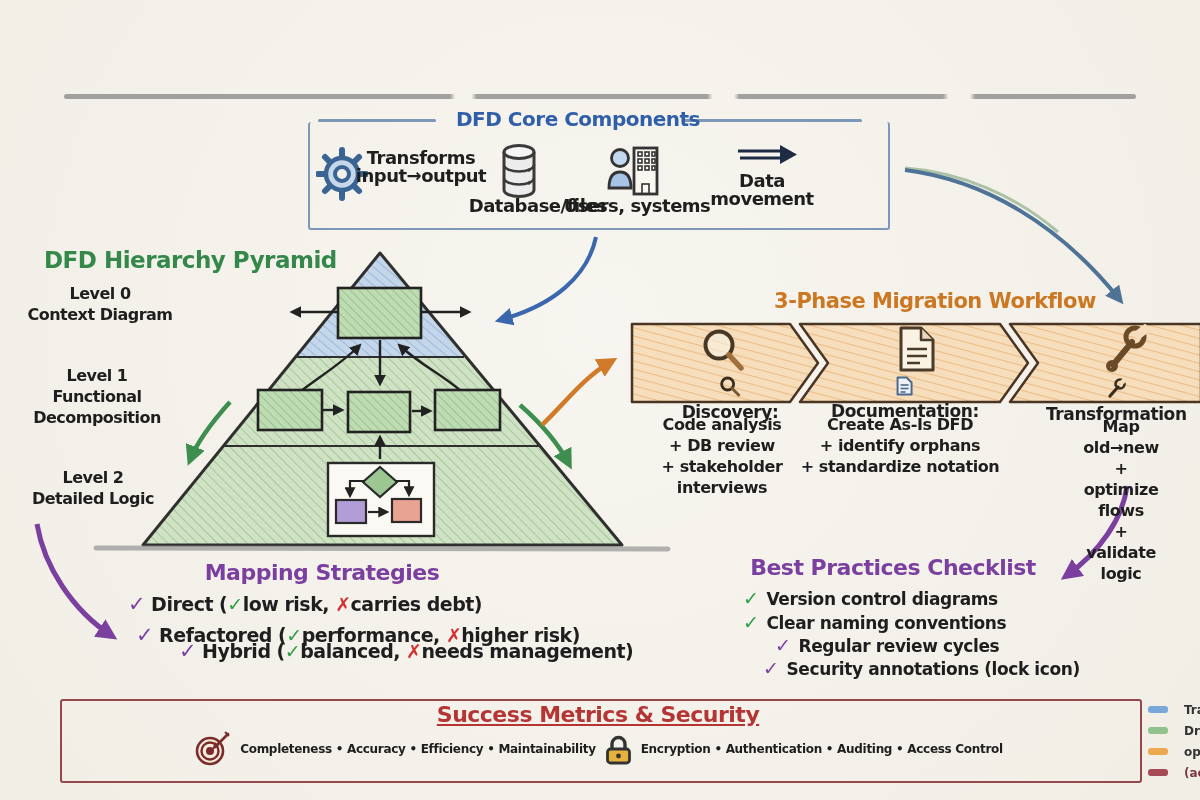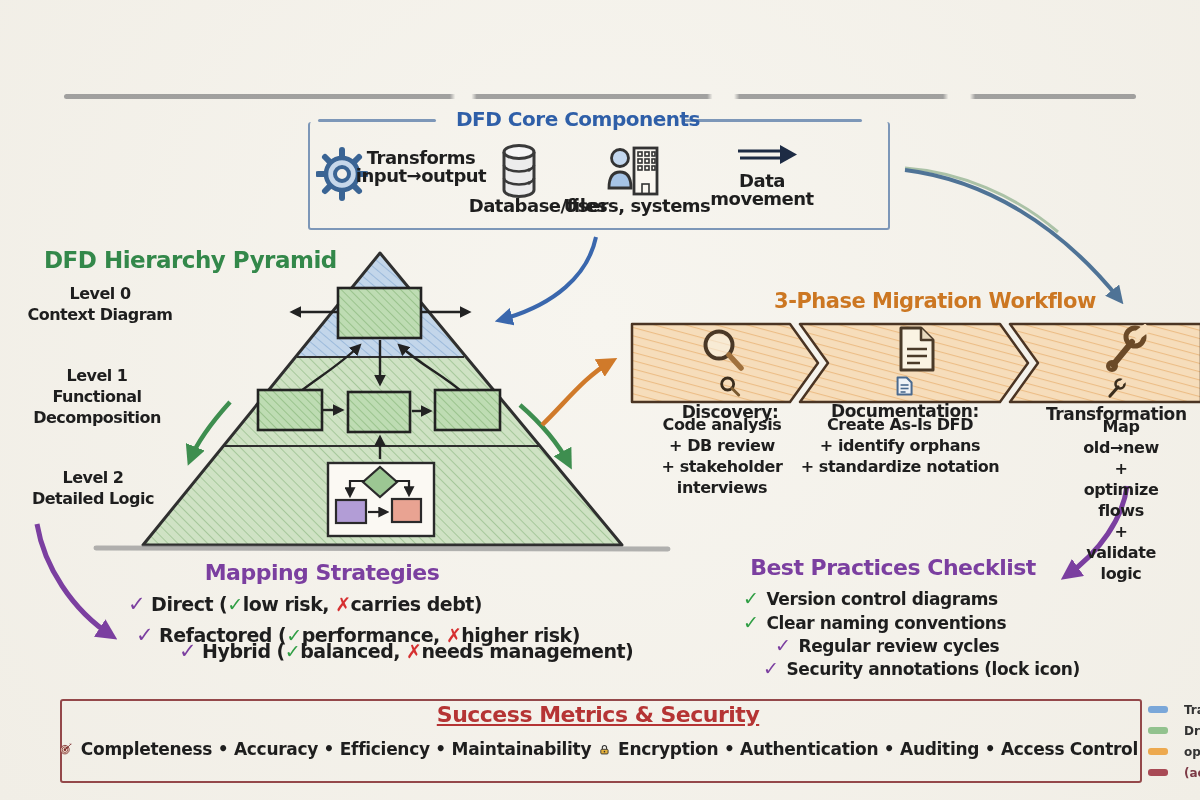--- a/index.html
+++ b/index.html
@@ -31,21 +31,21 @@
   .mapitem{font-size:19px;letter-spacing:-0.5px;}
   .bpitem{font-size:17px;letter-spacing:-0.4px;}
   .ck{font-weight:bold;}
   .ck.green{color:#2f9e44;}
   .ck.purple{color:#7b3fa0;}
   .ck.red{color:#d63031;}
   .ck.lead{margin-right:6px;font-size:21px;}
   .bpitem .ck{margin-right:8px;font-size:19px;}
   .metricsbox{position:absolute;left:60px;top:699px;width:1078px;height:80px;border:2.5px solid #94484a;border-radius:3px;z-index:2;}
   .mrow{position:absolute;left:60px;top:731px;width:1078px;display:flex;justify-content:center;align-items:center;gap:9px;z-index:3;
-    font-family:"DejaVu Sans",sans-serif;font-weight:bold;font-size:17px;letter-spacing:-0.3px;color:#1e1e1e;white-space:nowrap;}
+    font-family:"DejaVu Sans",sans-serif;font-weight:bold;font-size:12px;letter-spacing:-0.3px;color:#1e1e1e;white-space:nowrap;}
   .legend{position:absolute;left:1148px;top:699px;z-index:3;}
   .lrow{display:flex;align-items:center;gap:16px;height:21px;}
   .sw{display:inline-block;width:20px;height:7px;border-radius:3px;}
   .sw1{background:#7aa7d9;}.sw2{background:#92c28e;}.sw3{background:#eda94f;}.sw4{background:#a84a55;}
   .ltext{font-family:"DejaVu Sans",sans-serif;font-weight:bold;font-size:12px;color:#333;white-space:nowrap;}
   .ltext.maroon{color:#7c3a46;}
   .icon{position:absolute;z-index:3;}
 </style>
 </head>
 <body>

